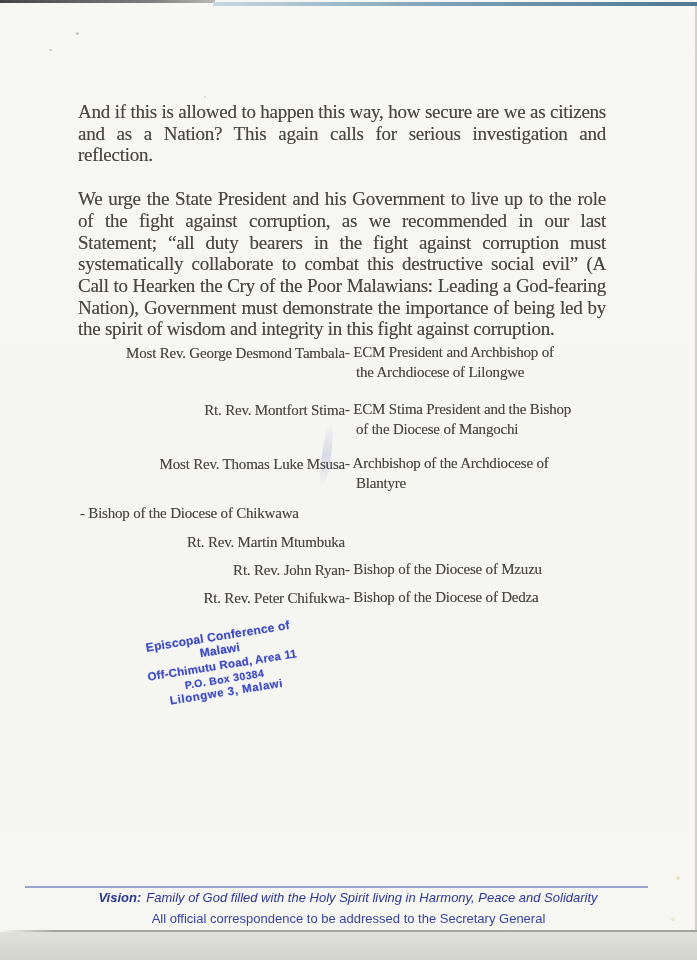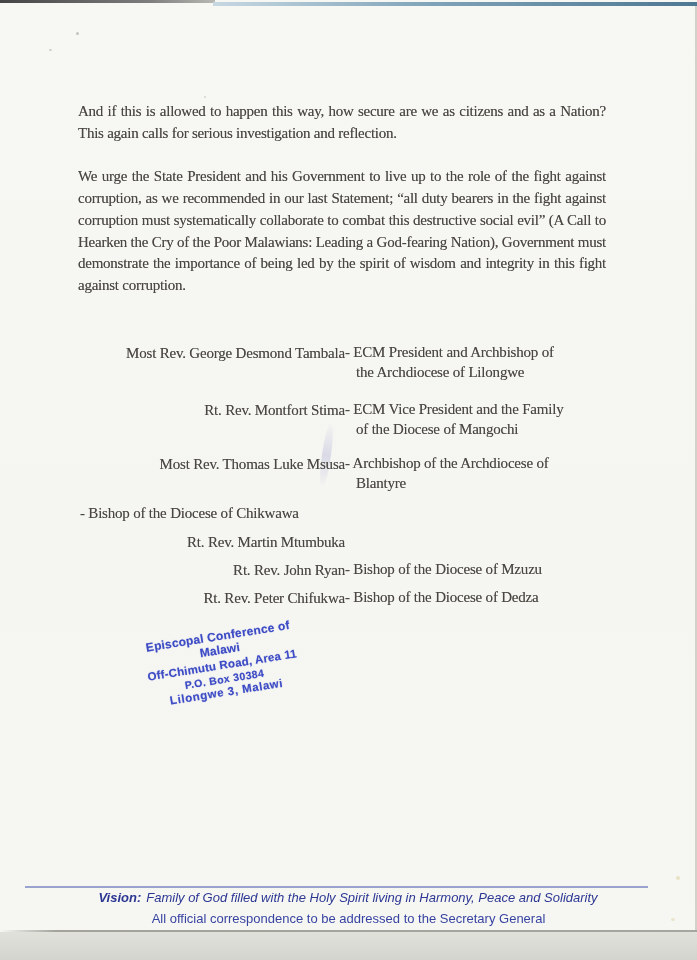--- a/index.html
+++ b/index.html
@@ -30,21 +30,21 @@
   .speck.s2{left:49px;top:49px;width:3px;height:2px;background:#cfcfc9;}
   .speck.s3{left:204px;top:96px;width:2px;height:2px;background:#d3d3cc;}
   .speck.s4{left:676px;top:876px;width:4px;height:4px;background:#e8e3c6;}
   .speck.s5{left:671px;top:918px;width:4px;height:3px;background:#eae5cb;}
   .scan-streak{position:absolute;left:322px;top:422px;width:9px;height:66px;
     transform:rotate(8deg);border-radius:50%;
     background:linear-gradient(180deg,rgba(160,170,215,0),rgba(158,160,205,0.32) 50%,rgba(160,175,215,0));}
 
   
   .bodytext{position:absolute;left:78px;top:101px;width:528px;
-    color:#4a4641;font-size:15px;line-height:21.7px;
+    color:#4a4641;font-size:19px;line-height:21.7px;
     letter-spacing:-0.25px;text-align:justify;
     text-shadow:0 0 0.6px rgba(74,70,65,0.55);}
   .bodytext p{margin:0;}
   .bodytext p + p{margin-top:22px;}
 
   
   .signatories{position:absolute;left:80px;top:340px;width:530px;
     color:#4a4641;font-size:15px;letter-spacing:-0.2px;
     text-shadow:0 0 0.6px rgba(74,70,65,0.5);}
   .sig-row{position:absolute;left:0;width:530px;display:flex;align-items:flex-start;}
@@ -97,21 +97,21 @@
   </div>
 
   <div class="signatories">
     <div class="sig-row r1">
       <div class="sig-name">Most Rev. George Desmond Tambala</div>
       <div class="sig-title">- ECM President and Archbishop of
 the Archdiocese of Lilongwe</div>
     </div>
     <div class="sig-row r2">
       <div class="sig-name">Rt. Rev. Montfort Stima</div>
-      <div class="sig-title">- ECM Vice President and the Family
+      <div class="sig-title">- ECM Stima President and the Bishop
 of the Diocese of Mangochi</div>
     </div>
     <div class="sig-row r3">
       <div class="sig-name">Most Rev. Thomas Luke Msusa</div>
       <div class="sig-title">- Archbishop of the Archdiocese of
 Blantyre</div>
     </div>
     <div class="sig-row r4">
       <div class="sig-title">- Bishop of the Diocese of Chikwawa</div>
     </div>

